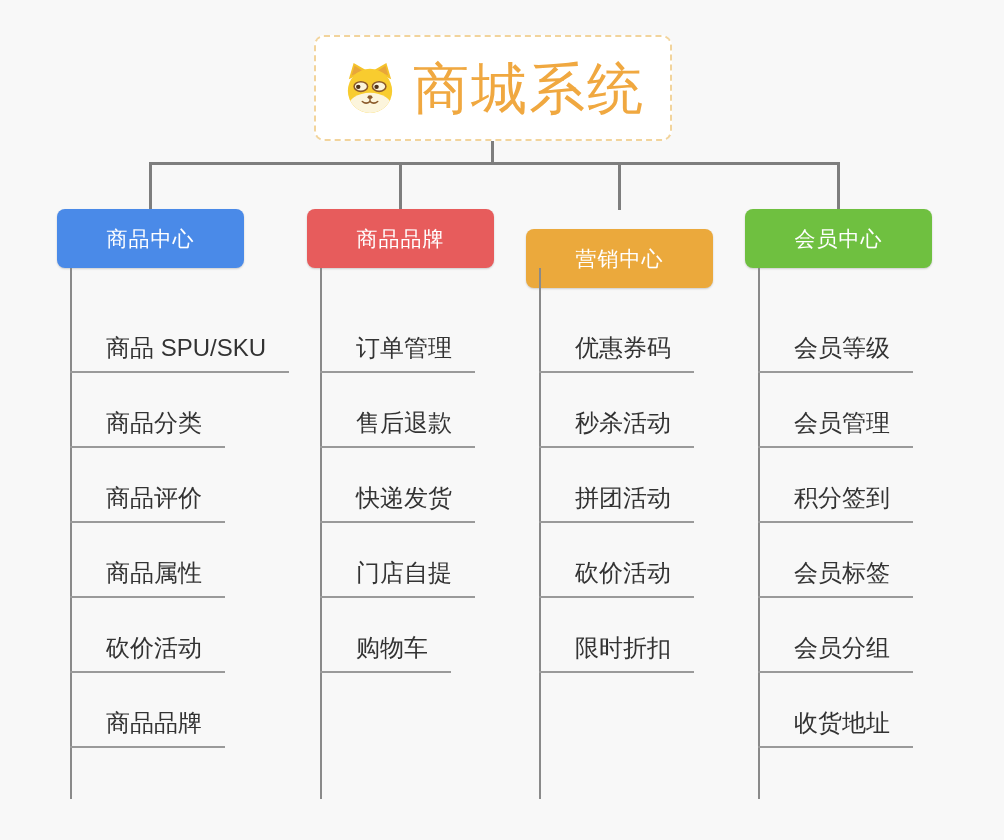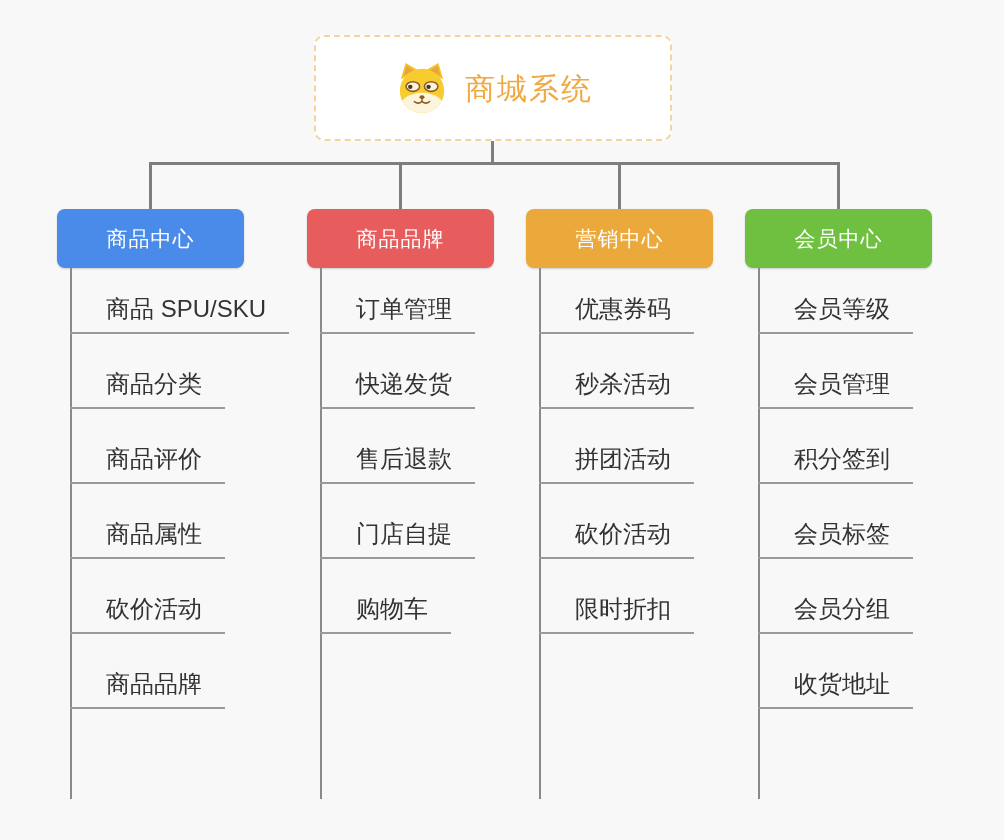--- a/index.html
+++ b/index.html
@@ -18,21 +18,21 @@
     width: 358px; height: 106px;
     background: #ffffff;
     border: 2px dashed #f2d49c;
     border-radius: 10px;
     box-sizing: border-box;
     display: flex; align-items: center; justify-content: center;
     gap: 14px;
     cursor: pointer;
   }
   .root-title {
-    font-size: 30px;
+    font-size: 56px;
     letter-spacing: 2px;
     line-height: 1;
     padding-top: 2px;
   }
   .root-icon { width: 58px; height: 52px; flex: 0 0 auto; }
 
   
   .line { position: absolute; background: #7e7e7e; }
   .v-root   { left: 491px; top: 141px; width: 3px; height: 24px; }
   .h-spine  { left: 149px; top: 162px; width: 691px; height: 3px; }
@@ -49,21 +49,21 @@
     border-radius: 8px;
     color: #ffffff;
     font-size: 21px;
     display: flex; align-items: center; justify-content: center;
     letter-spacing: 1px;
     box-shadow: 0 1px 2px rgba(0,0,0,0.18);
     cursor: pointer;
   }
   .branch-1 { left: 57px; }
   .branch-2 { left: 307px; }
-  .branch-3 { left: 526px; }
+  .branch-3 { left: 526px; margin-top: 20px; }
   .branch-4 { left: 745px; }
 
   
   .col-line {
     position: absolute; top: 268px;
     width: 2px; height: 531px;
     background: #8a8a8a;
   }
   .col-line-1 { left: 70px; }
   .col-line-2 { left: 320px; }
@@ -84,21 +84,21 @@
     height: 75px;
     width: fit-content;
     display: flex; align-items: flex-end;
     padding: 0 23px 7px 36px;
     border-bottom: 2px solid #9a9a9a;
     font-size: 24px;
     color: #333333;
     white-space: nowrap;
     cursor: pointer;
   }
-  .sub-item:first-child { height: 66px; }
+  .sub-item:first-child { height: 105px; }
 </style>
 </head>
 <body>
 
 <div class="canvas">
 
   <div class="root-node">
     <svg class="root-icon" viewBox="0 0 60 54" xmlns="http://www.w3.org/2000/svg">
       <defs>
         <clipPath id="headClip">
@@ -165,26 +165,26 @@
     <div class="sub-item">
         <span>商品品牌</span>
       </div>
   </div>
 
   <div class="col-items col-items-2">
     <div class="sub-item">
         <span>订单管理</span>
       </div>
     <div class="sub-item">
+        <span>售后退款</span>
+      </div>
+    <div class="sub-item">
         <span>快递发货</span>
       </div>
     <div class="sub-item">
-        <span>售后退款</span>
-      </div>
-    <div class="sub-item">
         <span>门店自提</span>
       </div>
     <div class="sub-item">
         <span>购物车</span>
       </div>
   </div>
 
   <div class="col-items col-items-3">
     <div class="sub-item">
         <span>优惠券码</span>

